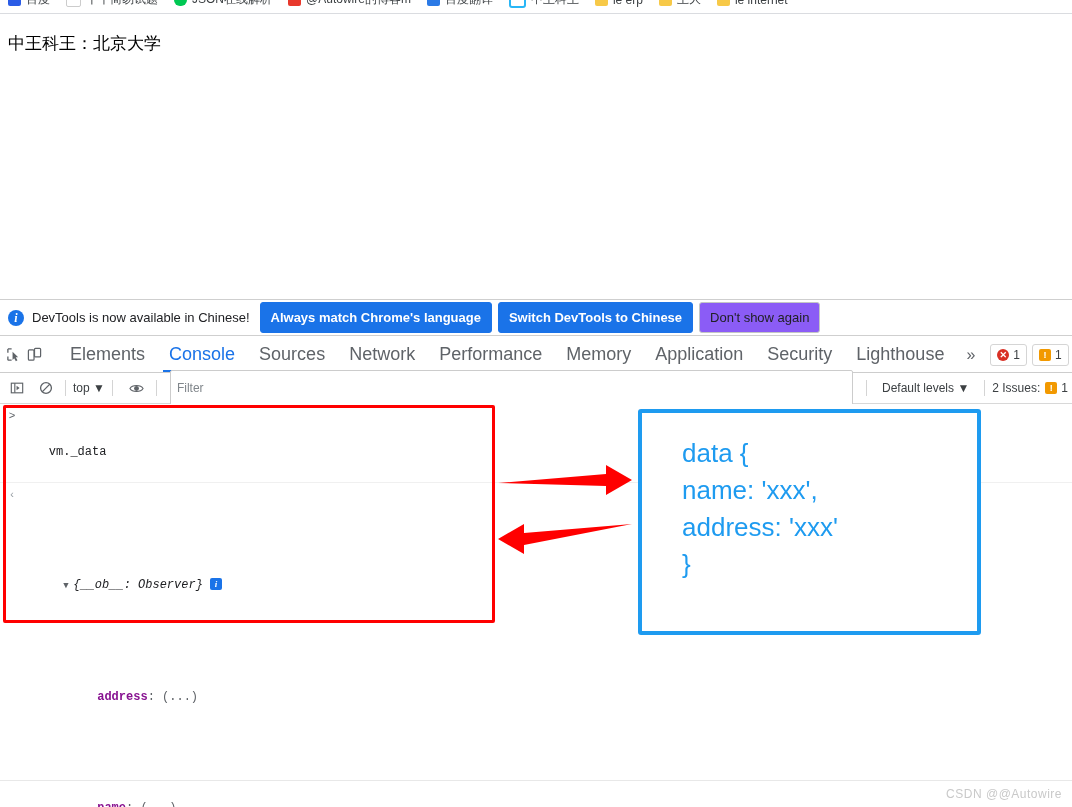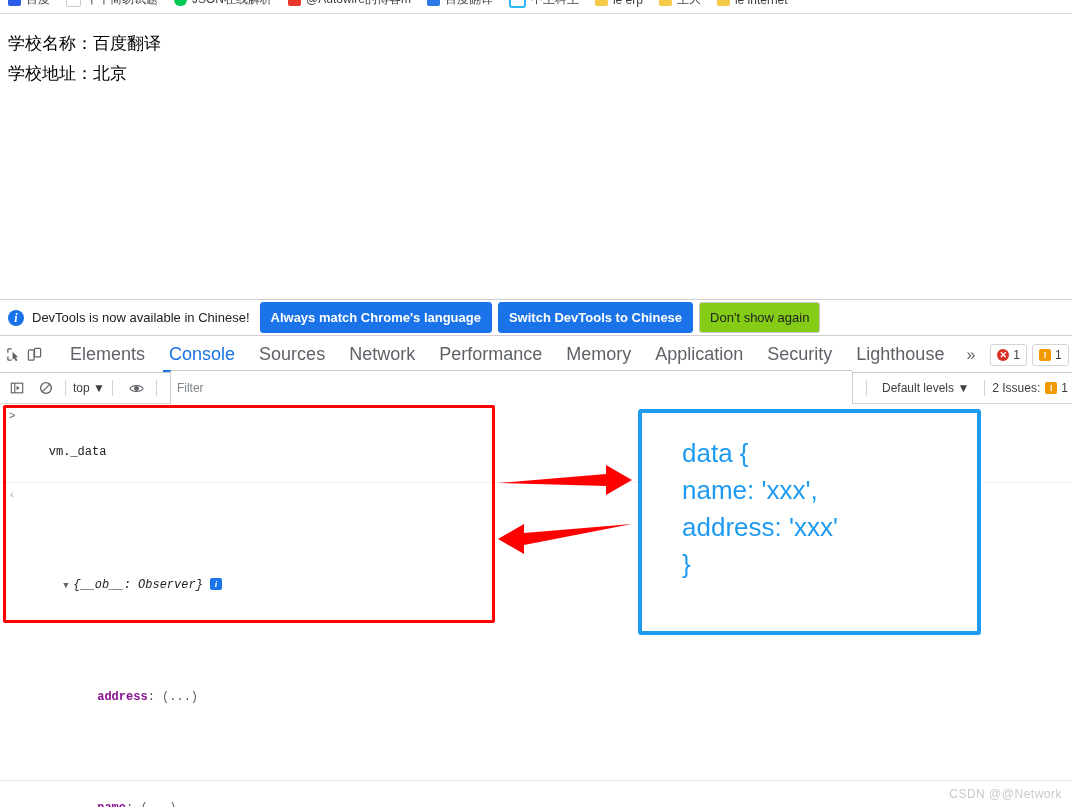--- a/index.html
+++ b/index.html
@@ -126,21 +126,21 @@
     cursor: pointer;
     font-family: "Liberation Sans", sans-serif;
   }
   .notice-btn.primary {
     background: #1a73e8;
     color: #ffffff;
     font-weight: bold;
     border-color: #1a73e8;
   }
   .notice-btn.plain {
-    background: #84cc16;
+    background: #8b5cf6;
     color: #202124;
     border: 1px solid #c4c7c5;
   }
 
   
   .dt-tabbar {
     position: absolute;
     top: 337px;
     left: 0;
     width: 1072px;
@@ -441,22 +441,21 @@
     <span class="bm-ico folder"></span>
     <span>王大</span>
   </div>
   <div class="bm">
     <span class="bm-ico folder"></span>
     <span>ie internet</span>
   </div>
 </div>
 
 <div class="page-view">
-  <p class="page-line first">学校名称：百度翻译</p>
-  <p class="page-line">学校地址：北京</p>
+  <p class="page-line first">中王科王：北京大学</p>
 </div>
 
 <div class="notice-bar">
   <span class="notice-info-icon">i</span>
   <span class="notice-text">DevTools is now available in Chinese!</span>
   <button class="notice-btn primary">Always match Chrome's language</button>
   <button class="notice-btn primary">Switch DevTools to Chinese</button>
   <button class="notice-btn plain">Don't show again</button>
 </div>
 
@@ -584,13 +583,13 @@
 </div>
 
 <div class="anno-arrows">
   <svg width="140" height="100" viewBox="0 0 140 100">
     <polygon points="0,21 108,12 108,3 134,18 108,33 108,24" fill="#ff0000"></polygon>
     <polygon points="134,62 26,71 26,62 0,77 26,92 26,83" fill="#ff0000"></polygon>
   </svg>
 </div>
 
 <div class="bottom-rule"></div>
-<div class="watermark">CSDN @@Network</div>
+<div class="watermark">CSDN @@Autowire</div>
 
 </body></html>

